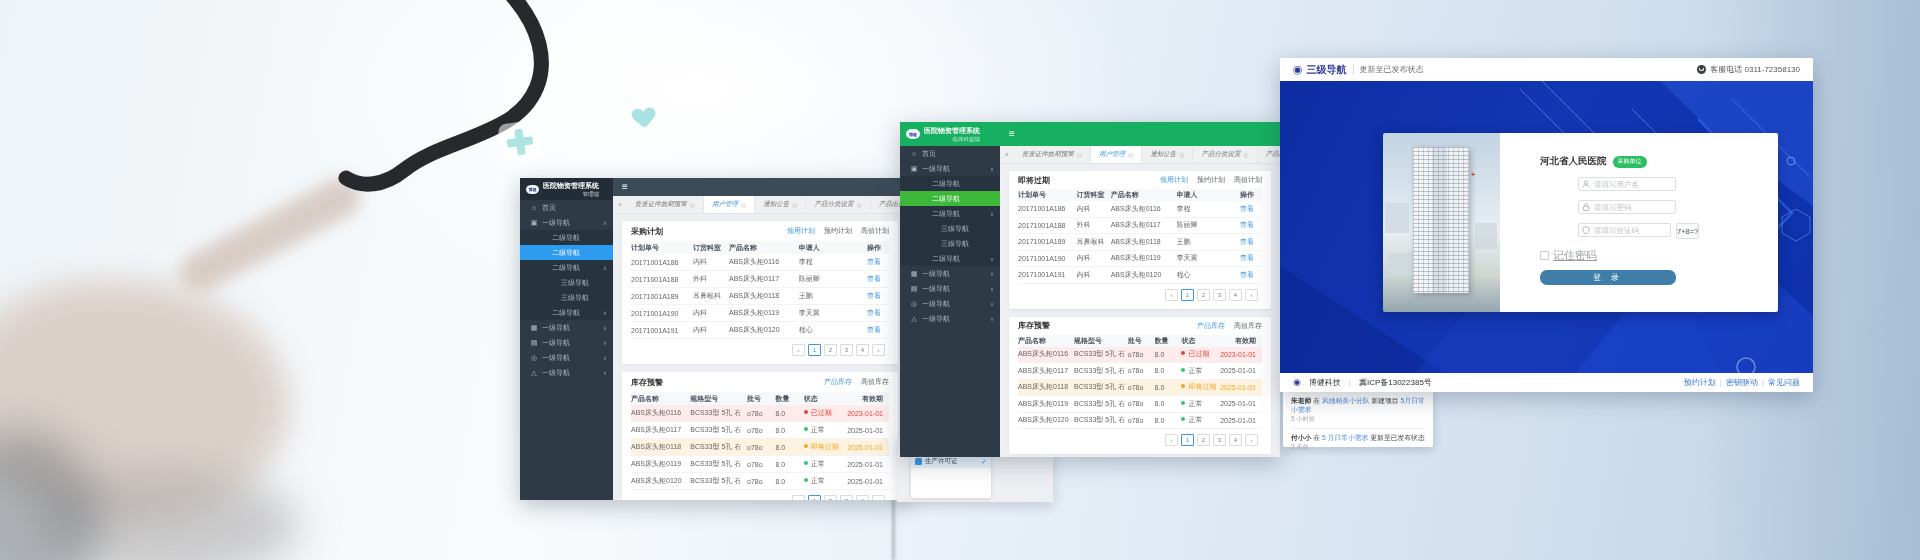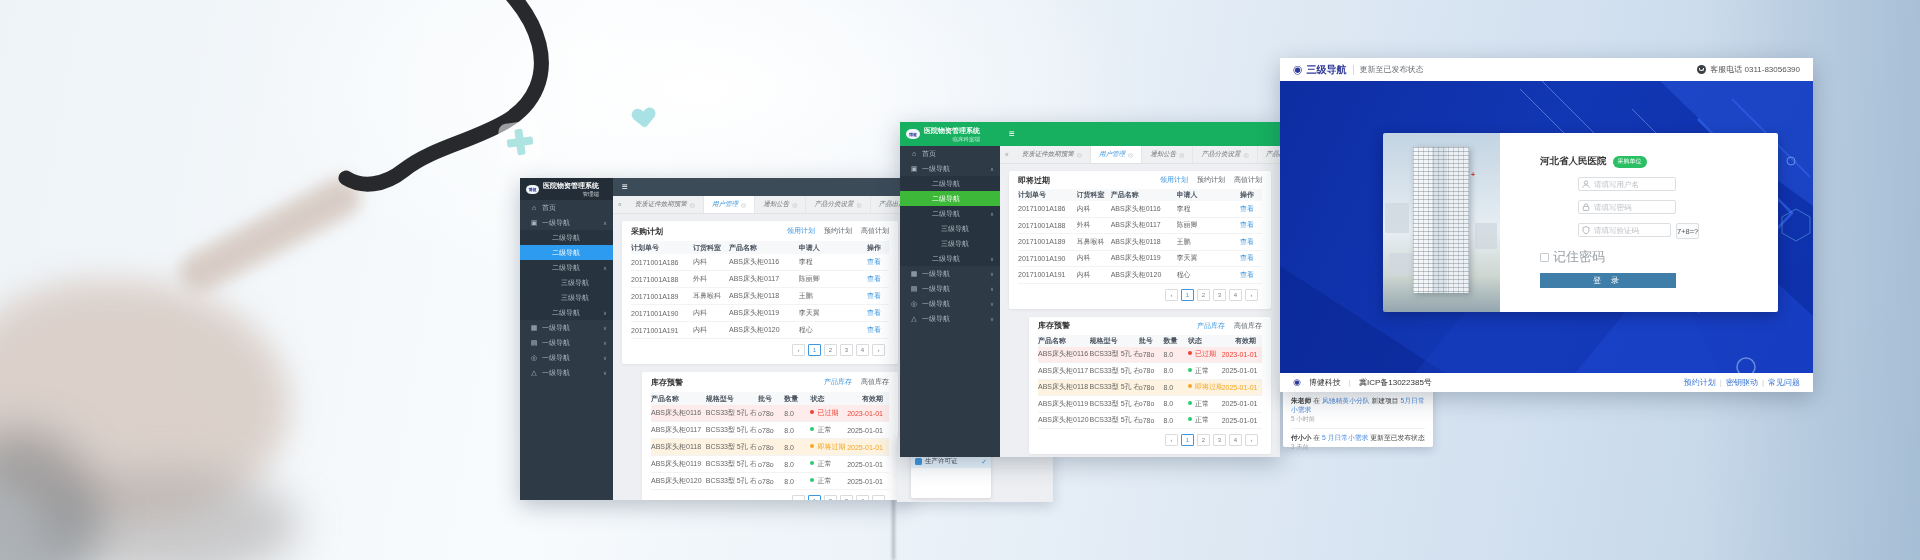--- a/index.html
+++ b/index.html
@@ -44,21 +44,21 @@
   .adm .main{flex:1;display:flex;flex-direction:column;min-width:0;}
   .topbar{flex:none;display:flex;align-items:center;padding-left:9px;color:#fff;}
   .hmb{cursor:pointer;font-size:10px;line-height:1;}
   .tabsbar{flex:none;background:#eff0f1;border-bottom:1px solid #e2e3e5;display:flex;align-items:stretch;overflow:hidden;}
   .tcol{display:flex;align-items:center;padding:0 5px;color:#9aa0a6;cursor:pointer;}
   .tab{display:flex;align-items:center;gap:3px;padding:0 8px;color:#737678;border-right:1px solid #e5e6e8;cursor:pointer;white-space:nowrap;}
   .tab em{font-style:normal;color:#b9bcbf;font-size:6px;}
   .tab.on{background:#ffffff;color:#3e97df;}
   .abody{flex:1;padding:7px 9px;overflow:hidden;}
   .card{background:#fff;border-radius:2px;padding:0 9px 4px 9px;box-shadow:0 1px 3px rgba(0,0,0,.06);}
-  .card + .card{margin-top:8px;margin-left:20px;}
+  .card + .card{margin-top:8px;}
   .sech{display:flex;align-items:center;}
   .sech b{color:#333;}
   .lks{margin-left:auto;display:flex;}
   .lks a{color:#5a6268;cursor:pointer;}
   .lks a.on{color:#3e97df;}
   .rowflex{display:flex;align-items:center;}
   .td{display:block;white-space:nowrap;overflow:hidden;text-overflow:clip;padding-right:4px;box-sizing:border-box;}
   .thead{background:#f6f8fa;color:#4c5560;font-weight:bold;}
   .tr{border-bottom:1px solid #f2f3f4;color:#666;}
   .plan .c0{width:24%;}.plan .c1{width:14%;}.plan .c2{width:27%;}.plan .c3{width:20%;}
@@ -155,22 +155,22 @@
   .inrow:first-of-type{margin-top:13px;}
   .lin{height:14px;border:1px solid #dcdfe2;border-radius:2px;box-sizing:border-box;width:100%;
     font-size:7.5px;color:#333;padding:0 4px 0 15px;outline:none;background:#fff;font-family:inherit;}
   .lin::placeholder{color:#bcbfc4;}
   .lin.short{width:93px;flex:none;}
   .inico{position:absolute;left:4px;top:3px;width:8px;height:8px;}
   .capbox{flex:1;height:14px;border:1px solid #dcdfe2;border-radius:2px;background:#fafbfc;
     display:flex;align-items:center;justify-content:center;font-size:7.5px;color:#555;cursor:pointer;}
   .remember{display:flex;align-items:center;gap:4px;margin-top:9px;}
   .cbx{width:7px;height:7px;border:1px solid #c7cacd;border-radius:1px;background:#fff;cursor:pointer;}
-  .remlb{font-size:13px;color:#9aa0a5;}
-  .loginbtn{margin-top:7px;width:100%;height:15px;border:none;border-radius:0;background:#3e7ea9;color:#fff;
+  .remlb{font-size:11px;color:#9aa0a5;text-decoration:underline;}
+  .loginbtn{margin-top:7px;width:100%;height:15px;border:none;border-radius:7px;background:#3e7ea9;color:#fff;
     font-size:8px;letter-spacing:4px;cursor:pointer;font-family:inherit;}
 </style>
 </head>
 <body>
 
 <div id="canvas">
 
   <div class="bg-shape bg-glow"></div>
   <div class="bg-shape bg-rightband"></div>
   <div class="bg-shape hand-cuff"></div>
@@ -683,21 +683,21 @@
   </section>
 
   <section class="win w3">
     <header class="lg-head">
       <span class="brandmark">◉</span>
       <span class="brandname">三级导航</span>
       <span class="brandsep"></span>
       <span class="brandsub">更新至已发布状态</span>
       <span class="hotline">
         <span class="phoneico"></span>
-        <span>客服电话 0311-83056390</span>
+        <span>客服电话 0311-72358130</span>
       </span>
     </header>
     <div class="lg-body">
       <svg class="deco" viewBox="0 0 533 292" preserveAspectRatio="none">
         <polygon points="0,292 0,185 165,292" fill="#0a2590" opacity="0.55"></polygon>
         <polygon points="135,292 330,55 440,292" fill="#1b43c6" opacity="0.35"></polygon>
         <polygon points="295,292 425,135 533,235 533,292" fill="#1c46cf" opacity="0.6"></polygon>
         <polygon points="380,0 533,0 533,125 440,58" fill="#2a5ae0" opacity="0.45"></polygon>
         <path d="M418,38 L512,132 L418,232" fill="none" stroke="#3f74ff" stroke-width="2.5" opacity="0.55"></path>
         <path d="M452,18 L530,96" fill="none" stroke="#3f74ff" stroke-width="2" opacity="0.4"></path>

